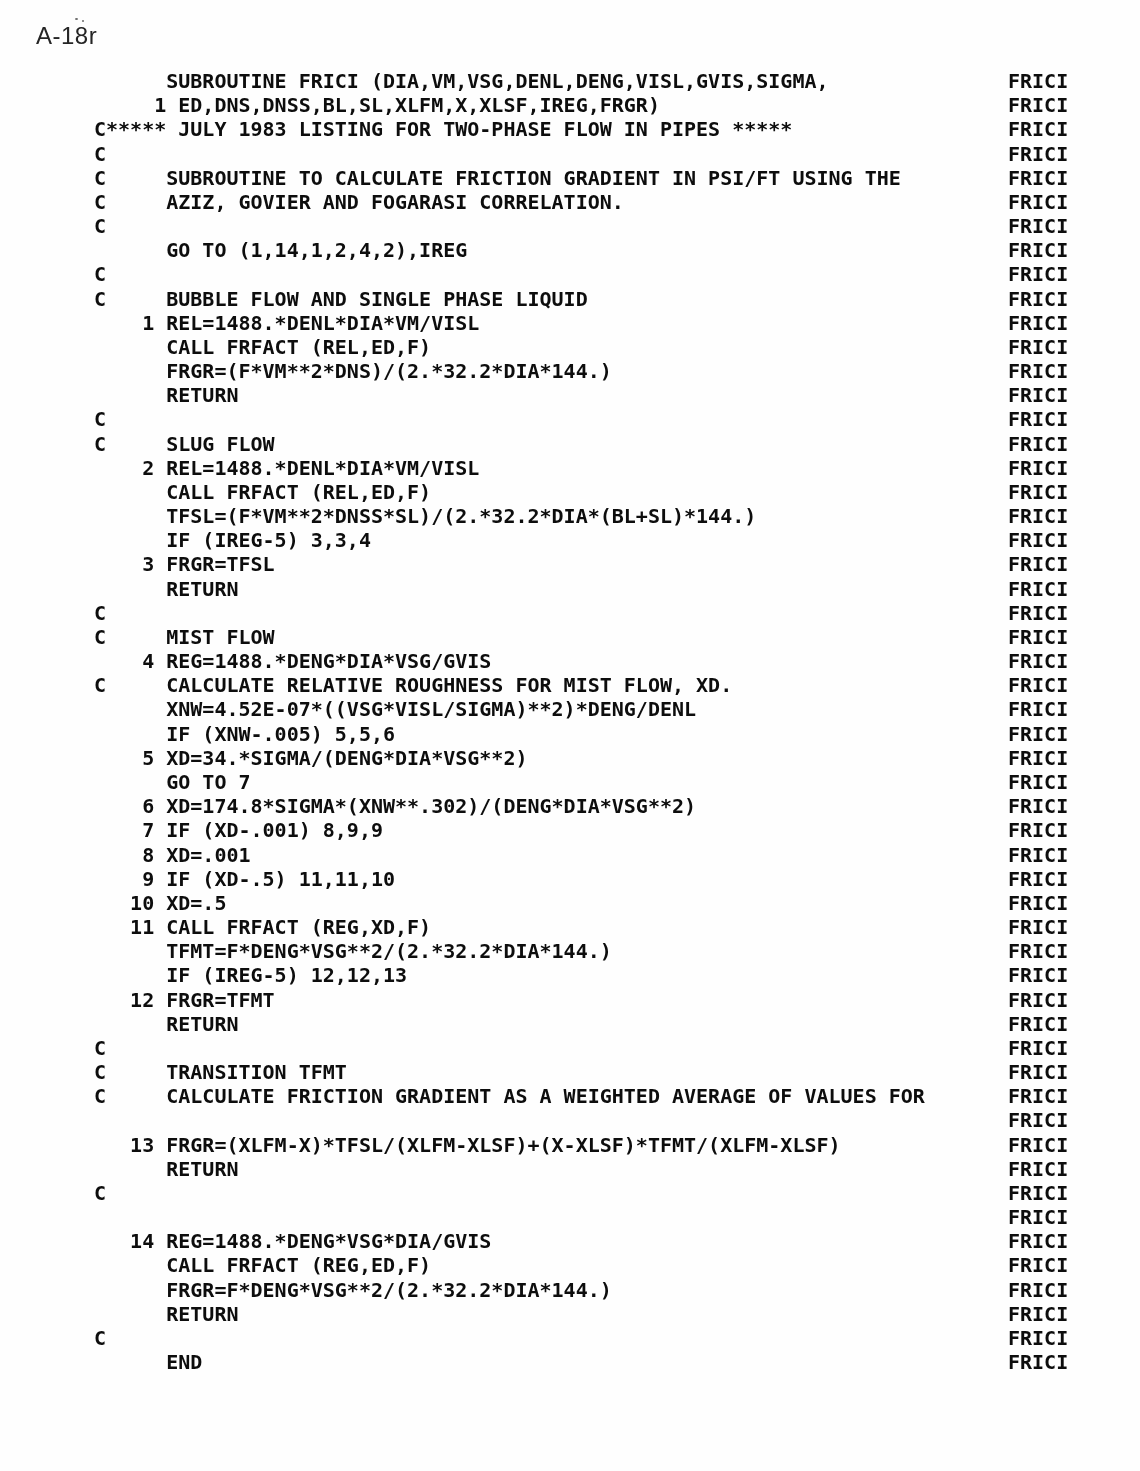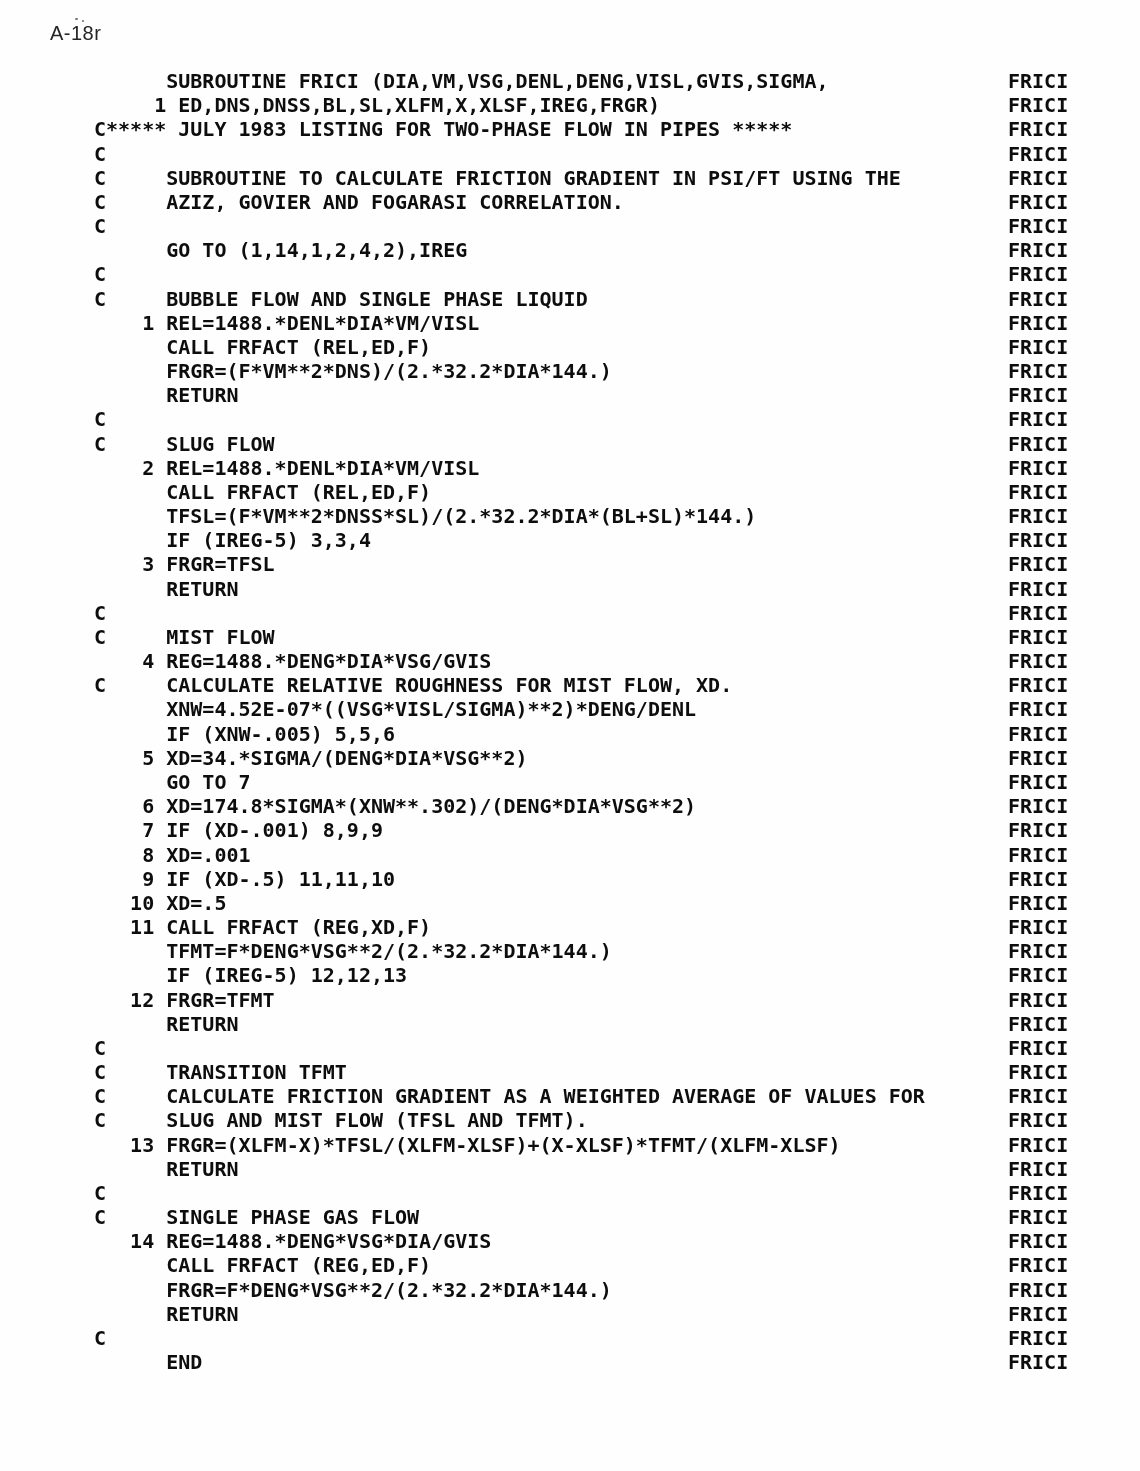--- a/index.html
+++ b/index.html
@@ -13,25 +13,24 @@
   .page {
     position: absolute;
     inset: 0;
     background: #fefefe;
   }
   .page-label {
     position: absolute;
     left: 36px;
     top: 22px;
     font-family: "Liberation Sans", sans-serif;
-    font-size: 20px;
+    font-size: 24px;
     font-weight: 400;
     color: #252525;
     letter-spacing: 0.5px;
-    margin-left: 14px;
   }
   .speck {
     position: absolute;
     background: #6a6a6a;
     border-radius: 50%;
   }
   .speck.s1 { left: 75px; top: 18px; width: 3px; height: 2px; }
   .speck.s2 { left: 82px; top: 20px; width: 2px; height: 2px; }
   .listing {
     position: absolute;
@@ -105,25 +104,25 @@
       <div class="line"><span class="code">    9 IF (XD-.5) 11,11,10</span><span class="card-id">FRICI</span></div>
       <div class="line"><span class="code">   10 XD=.5</span><span class="card-id">FRICI</span></div>
       <div class="line"><span class="code">   11 CALL FRFACT (REG,XD,F)</span><span class="card-id">FRICI</span></div>
       <div class="line"><span class="code">      TFMT=F*DENG*VSG**2/(2.*32.2*DIA*144.)</span><span class="card-id">FRICI</span></div>
       <div class="line"><span class="code">      IF (IREG-5) 12,12,13</span><span class="card-id">FRICI</span></div>
       <div class="line"><span class="code">   12 FRGR=TFMT</span><span class="card-id">FRICI</span></div>
       <div class="line"><span class="code">      RETURN</span><span class="card-id">FRICI</span></div>
       <div class="line"><span class="code">C</span><span class="card-id">FRICI</span></div>
       <div class="line"><span class="code">C     TRANSITION TFMT</span><span class="card-id">FRICI</span></div>
       <div class="line"><span class="code">C     CALCULATE FRICTION GRADIENT AS A WEIGHTED AVERAGE OF VALUES FOR</span><span class="card-id">FRICI</span></div>
-      <div class="line"><span class="code">C     SLUG AND MIST FLOW (TFSL AND TFMT).</span><span class="card-id">FRICI</span></div>
+      <div class="line"><span class="card-id">FRICI</span></div>
       <div class="line"><span class="code">   13 FRGR=(XLFM-X)*TFSL/(XLFM-XLSF)+(X-XLSF)*TFMT/(XLFM-XLSF)</span><span class="card-id">FRICI</span></div>
       <div class="line"><span class="code">      RETURN</span><span class="card-id">FRICI</span></div>
       <div class="line"><span class="code">C</span><span class="card-id">FRICI</span></div>
-      <div class="line"><span class="code">C     SINGLE PHASE GAS FLOW</span><span class="card-id">FRICI</span></div>
+      <div class="line"><span class="card-id">FRICI</span></div>
       <div class="line"><span class="code">   14 REG=1488.*DENG*VSG*DIA/GVIS</span><span class="card-id">FRICI</span></div>
       <div class="line"><span class="code">      CALL FRFACT (REG,ED,F)</span><span class="card-id">FRICI</span></div>
       <div class="line"><span class="code">      FRGR=F*DENG*VSG**2/(2.*32.2*DIA*144.)</span><span class="card-id">FRICI</span></div>
       <div class="line"><span class="code">      RETURN</span><span class="card-id">FRICI</span></div>
       <div class="line"><span class="code">C</span><span class="card-id">FRICI</span></div>
       <div class="line"><span class="code">      END</span><span class="card-id">FRICI</span></div>
     </div>
 </div>
 
 </body></html>

